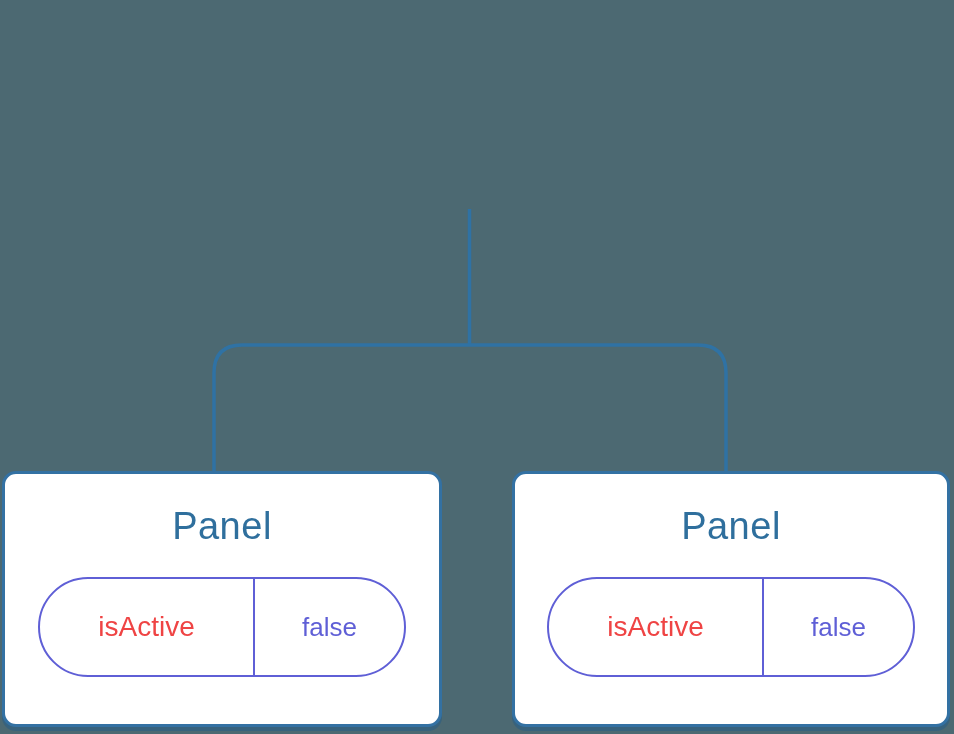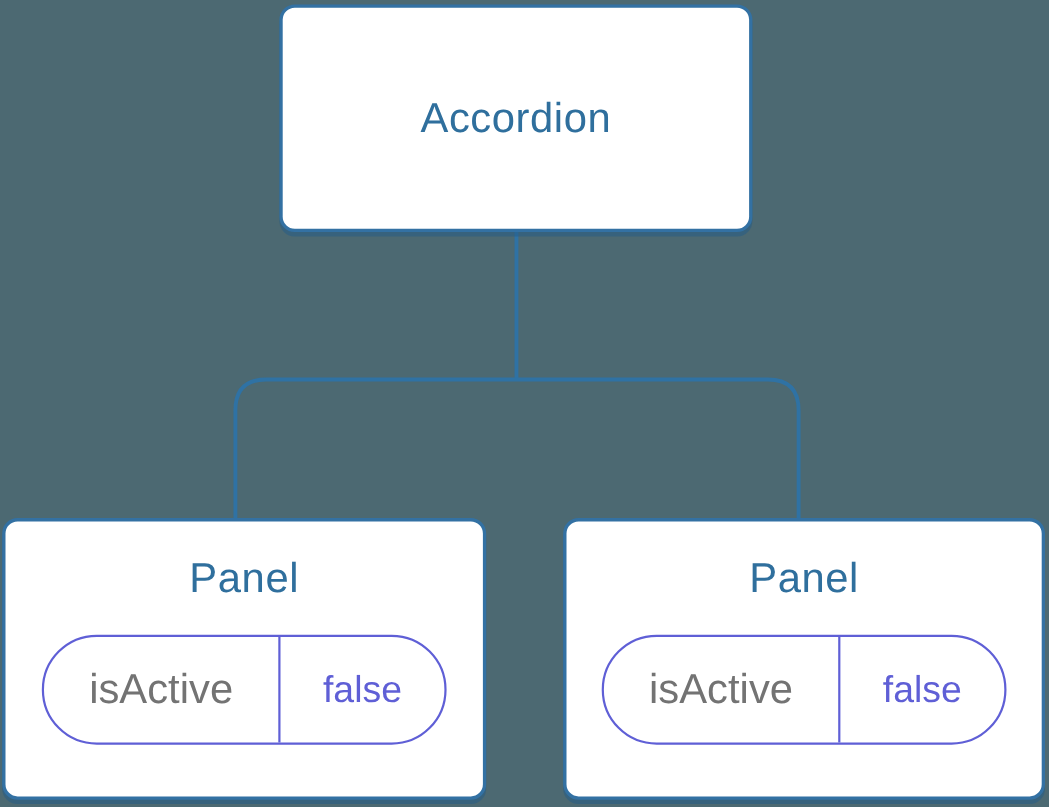--- a/index.html
+++ b/index.html
@@ -51,45 +51,42 @@
     border-radius: 52px;
     box-sizing: border-box;
     display: flex;
     align-items: stretch;
     background: #ffffff;
   }
   .prop-key {
     width: 213px;
     border-right: 2.5px solid #5F5FD6;
     display: flex; align-items: center; justify-content: center;
-    font-size: 38px;
-    color: #737373;
+    font-size: 28px;
+    color: #ef4444;
   }
   .prop-value {
     flex: 1;
     display: flex; align-items: center; justify-content: center;
-    font-size: 34px;
+    font-size: 26px;
     color: #5F5FD6;
   }
 </style>
 </head>
 <body>
 
 <div class="canvas">
 
   <svg class="connectors" viewBox="0 0 954 734" xmlns="http://www.w3.org/2000/svg" aria-hidden="true">
 
     <path d="M 469.5 209 L 469.5 345" fill="none" stroke="#2F72A4" stroke-width="3.5"></path>
 
     <path d="M 214 473 L 214 373 Q 214 345 242 345 L 698 345 Q 726 345 726 373 L 726 473" fill="none" stroke="#2F72A4" stroke-width="3.5"></path>
   </svg>
 
-  <div class="node root-node">
-    <span class="node-label">Accordion</span>
-  </div>
 
   <div class="node panel-node panel-left">
     <span class="node-label">Panel</span>
     <div class="prop-pill">
       <span class="prop-key">isActive</span>
       <span class="prop-value">false</span>
     </div>
   </div>
 
   <div class="node panel-node panel-right">

